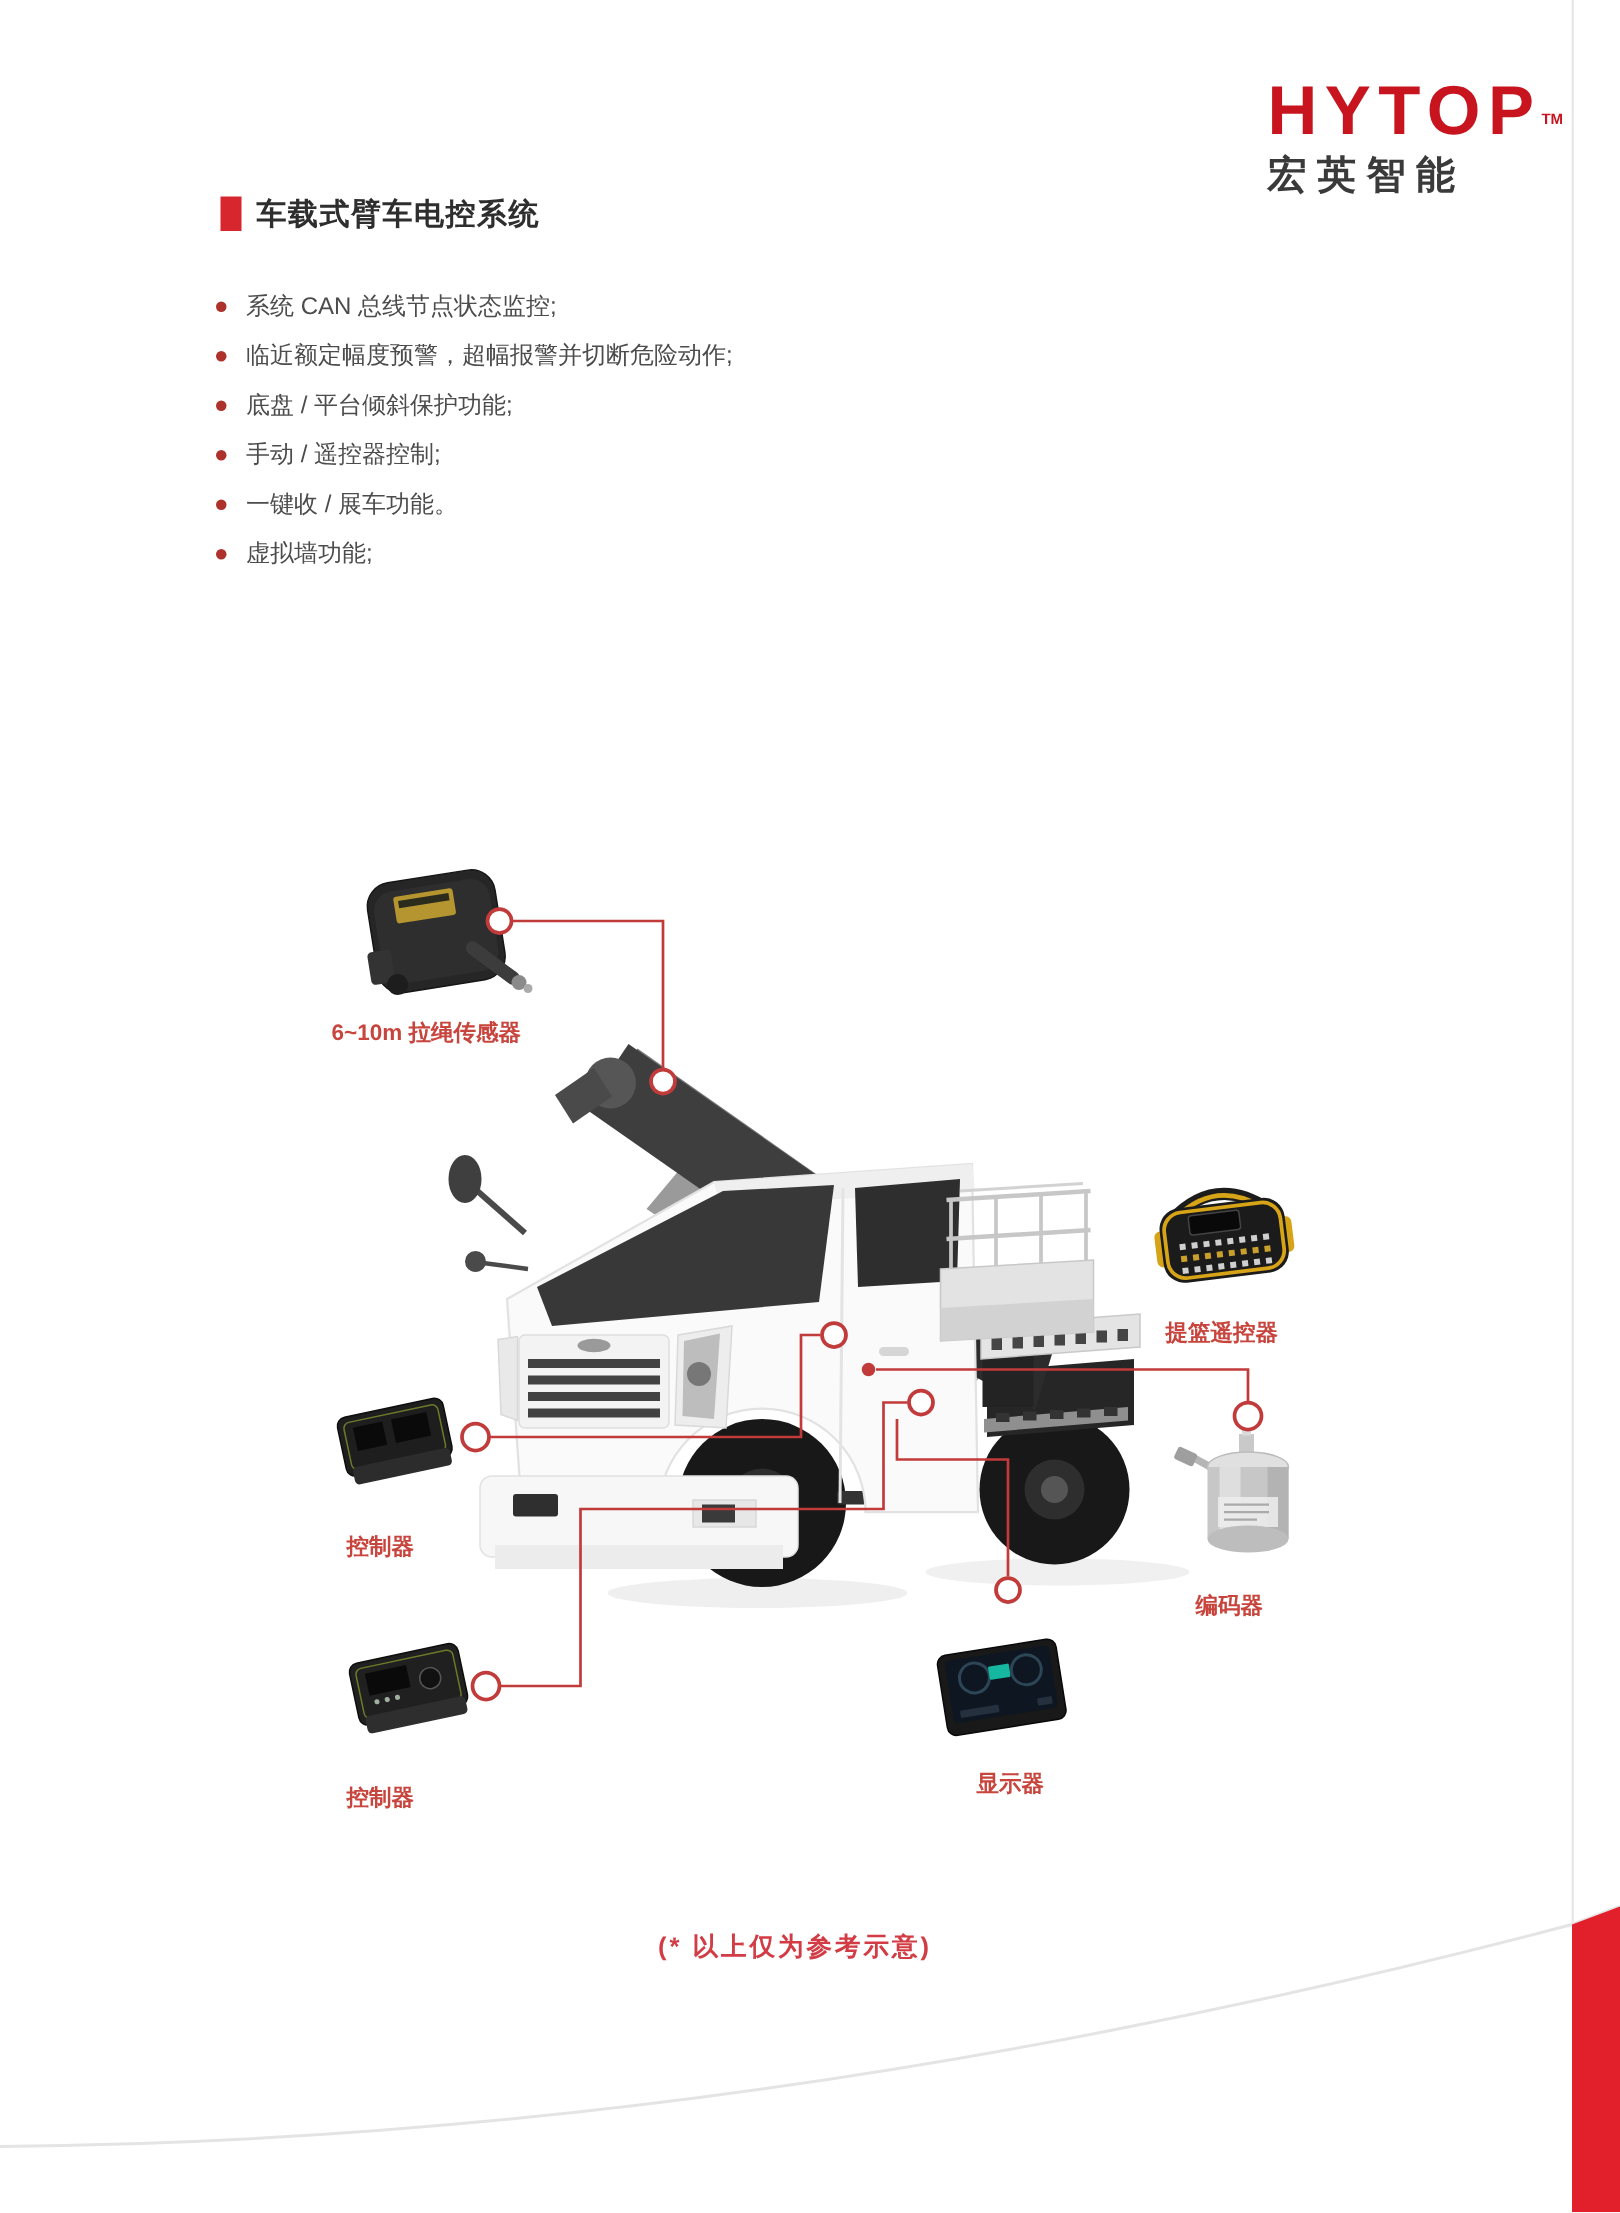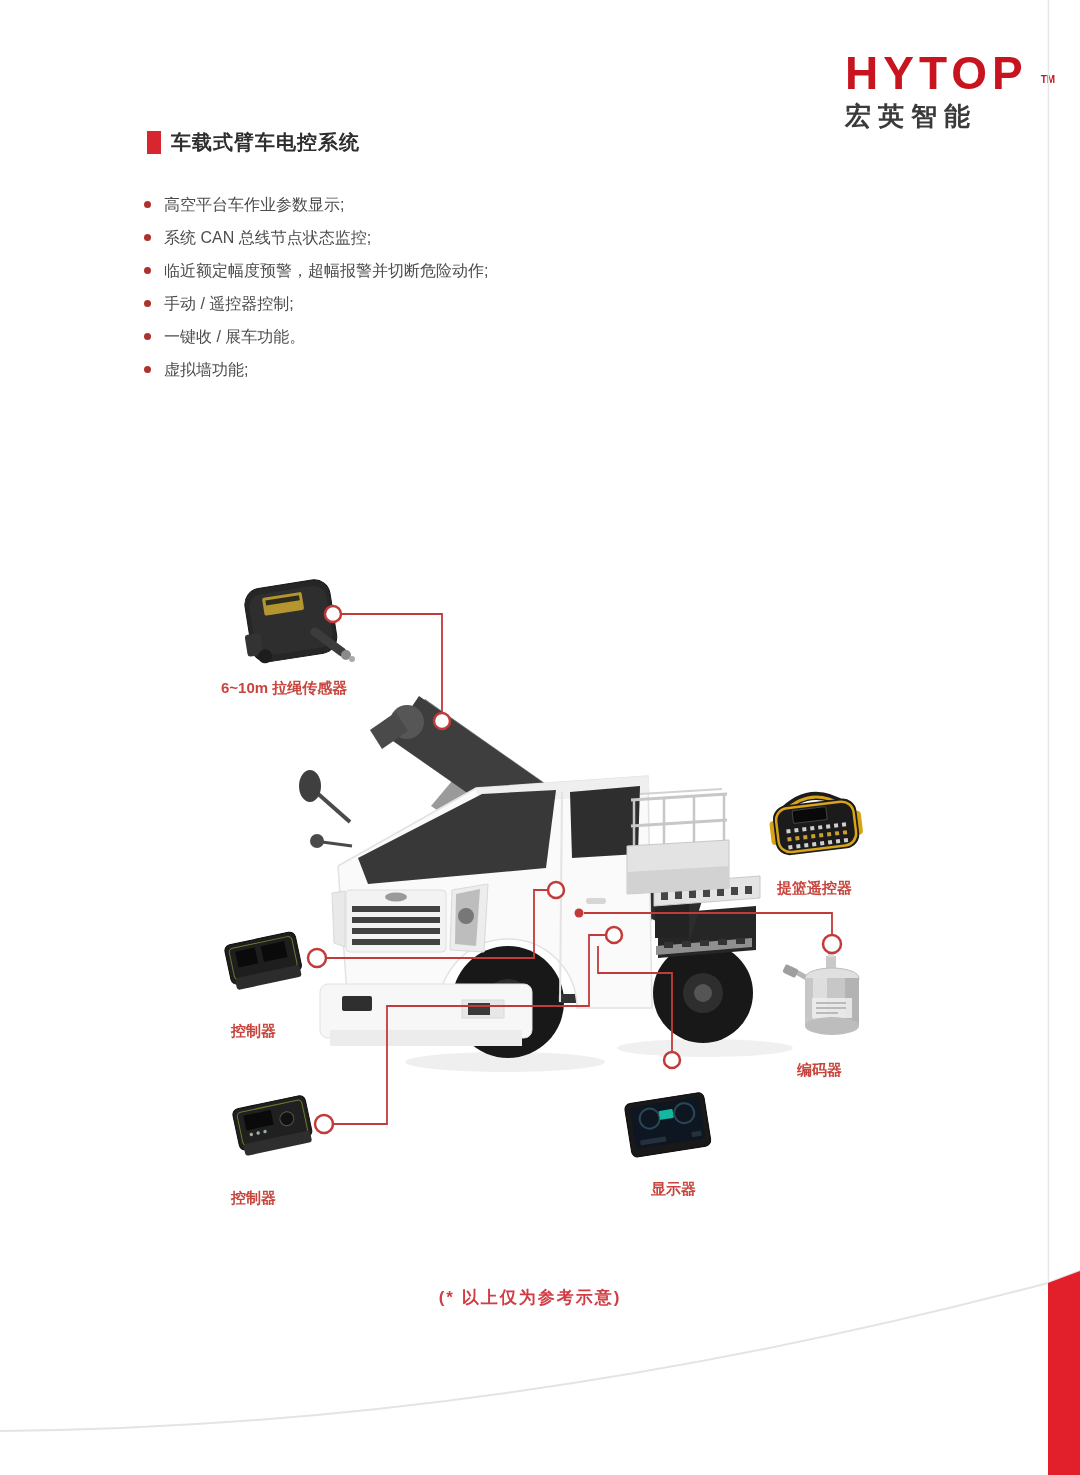--- a/index.html
+++ b/index.html
@@ -3,21 +3,21 @@
 <meta charset="utf-8">
 <style>
   html,body{margin:0;padding:0;background:#ffffff;}
   .page{position:relative;width:1080px;height:1475px;background:#ffffff;overflow:hidden;
         font-family:"Liberation Sans","DejaVu Sans",sans-serif;}
   .overlay{position:absolute;left:0;top:0;}
 
   
   .logo{position:absolute;top:50px;left:845px;line-height:1;}
   .logo-brand{font-size:46px;font-weight:800;color:#c8141f;letter-spacing:5px;}
-  .logo-tm{font-size:10px;vertical-align:super;letter-spacing:0;color:#c8141f;font-weight:700;margin-left:13px;}
+  .logo-tm{font-size:10px;vertical-align:super;letter-spacing:0;color:#c8141f;font-weight:700;}
   .logo-sub{margin-top:7px;font-size:26px;font-weight:700;color:#3a3a3a;letter-spacing:7px;}
 
   
   .sec-title{position:absolute;top:129px;left:118px;display:flex;align-items:center;gap:10px;padding-left:29px;}
   .sec-mark{width:14px;height:23px;background:#d8262e;}
   .sec-text{font-size:20px;font-weight:700;color:#2e2e2e;letter-spacing:1px;}
 
   
   .features{position:absolute;top:188px;left:140px;margin:0;padding:0;list-style:none;}
   .features li{position:relative;padding-left:24px;line-height:33px;font-size:16px;color:#4c4c4c;}
@@ -40,23 +40,23 @@
     <div><span class="logo-brand">HYTOP</span><span class="logo-tm">TM</span></div>
     <div class="logo-sub">宏英智能</div>
   </div>
 
   <div class="sec-title">
     <div class="sec-mark"></div>
     <div class="sec-text">车载式臂车电控系统</div>
   </div>
 
   <ul class="features">
-    <li>高空平台车作业参数显示;</li>
     <li>系统 CAN 总线节点状态监控;</li>
     <li>临近额定幅度预警，超幅报警并切断危险动作;</li>
+    <li>底盘 / 平台倾斜保护功能;</li>
     <li>手动 / 遥控器控制;</li>
     <li>一键收 / 展车功能。</li>
     <li>虚拟墙功能;</li>
   </ul>
 
   <svg class="overlay" width="1080" height="1475" viewBox="0 0 1080 1475">
 
     <line x1="1048.5" y1="0" x2="1048.5" y2="1284" stroke="#e8e8e8" stroke-width="1.5"></line>
 
     <g>

